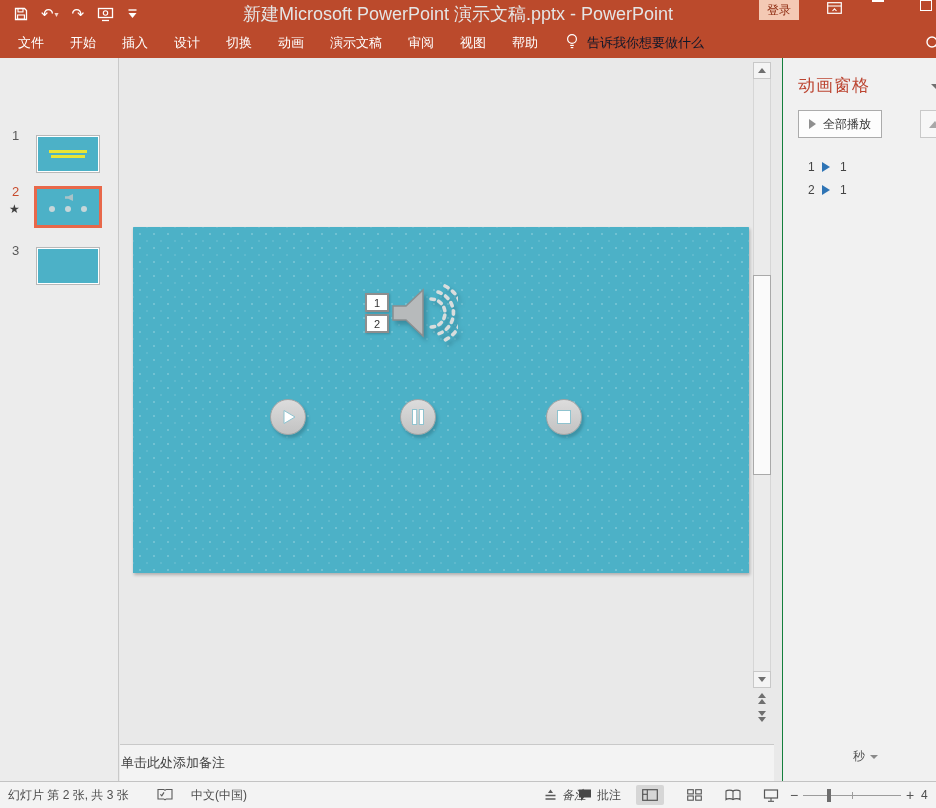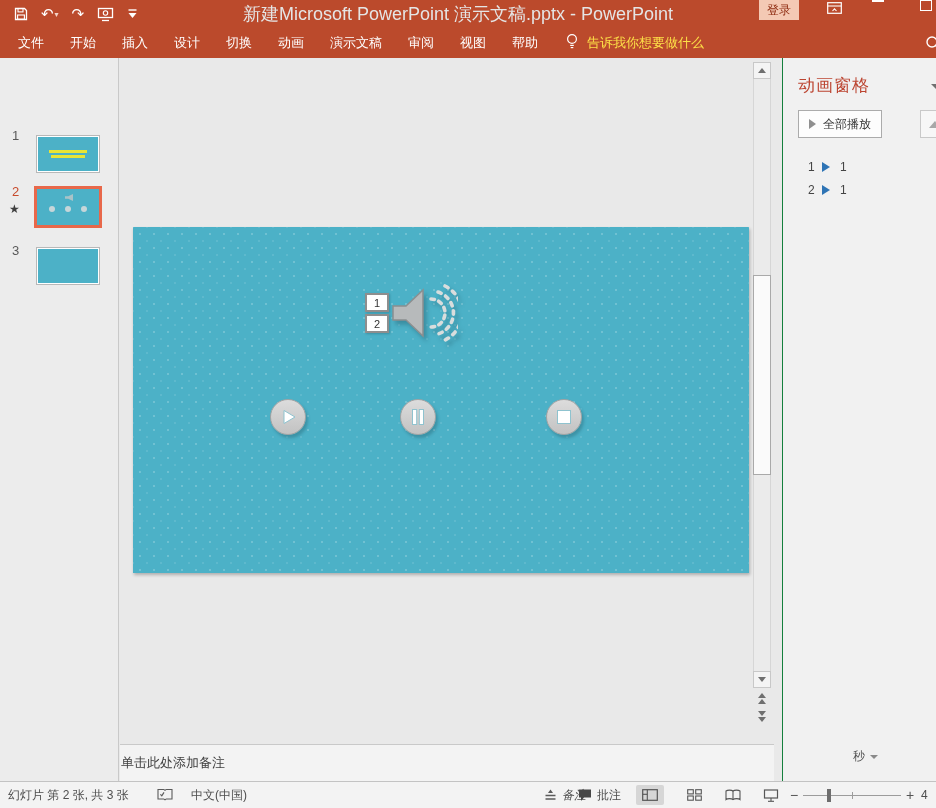--- a/index.html
+++ b/index.html
@@ -17,21 +17,21 @@
   .win-controls { position:absolute; right:0; top:0; height:28px; display:flex; align-items:flex-start; }
   .login-btn { width:40px; height:20px; background:#f4c9b4; color:#8f2d12; font-size:12px; display:flex; align-items:center; justify-content:center; margin-right:28px; }
   .ribbon-opt { margin-right:30px; }
   .min-btn { width:12px; height:2px; background:#fff; margin-right:36px; }
   .max-btn { width:12px; height:11px; border:1px solid #fff; margin-right:4px; }
 
   
   .tabs-row { position:absolute; left:0; top:28px; width:936px; height:30px; background:#bb4a2c; display:flex; align-items:center; }
   .tab { padding:0 13px; font-size:13px; color:#fff; height:30px; display:flex; align-items:center; cursor:default; white-space:nowrap; }
   .tab:first-child { margin-left:5px; }
-  .tellme { display:flex; align-items:center; gap:8px; margin-left:14px; color:#fde047; font-size:13px; white-space:nowrap; }
+  .tellme { display:flex; align-items:center; gap:8px; margin-left:14px; color:#0f172a; font-size:13px; white-space:nowrap; }
   .search-cut { position:absolute; left:924px; top:6px; }
 
   
   .thumb-panel { position:absolute; left:0; top:58px; width:119px; height:723px; background:#ececec; border-right:1px solid #c9c9c9; }
   .thumb-num { position:absolute; left:12px; font-size:13px; color:#595959; }
   .thumb-num.current { color:#c74a2b; }
   .thumb-star { position:absolute; left:9px; font-size:12px; color:#3f3f3f; }
   .thumb-box { position:absolute; left:37px; width:62px; height:36px; background:#4cb1c7; border:1px solid #fff; outline:1px solid #b8b8b8; cursor:pointer; }
   .thumb-box.selected { left:34px; width:68px; height:42px; border:3px solid #e8684a; outline:none; }
   .t1-line { position:absolute; left:11px; height:3px; background:#e8e435; }

